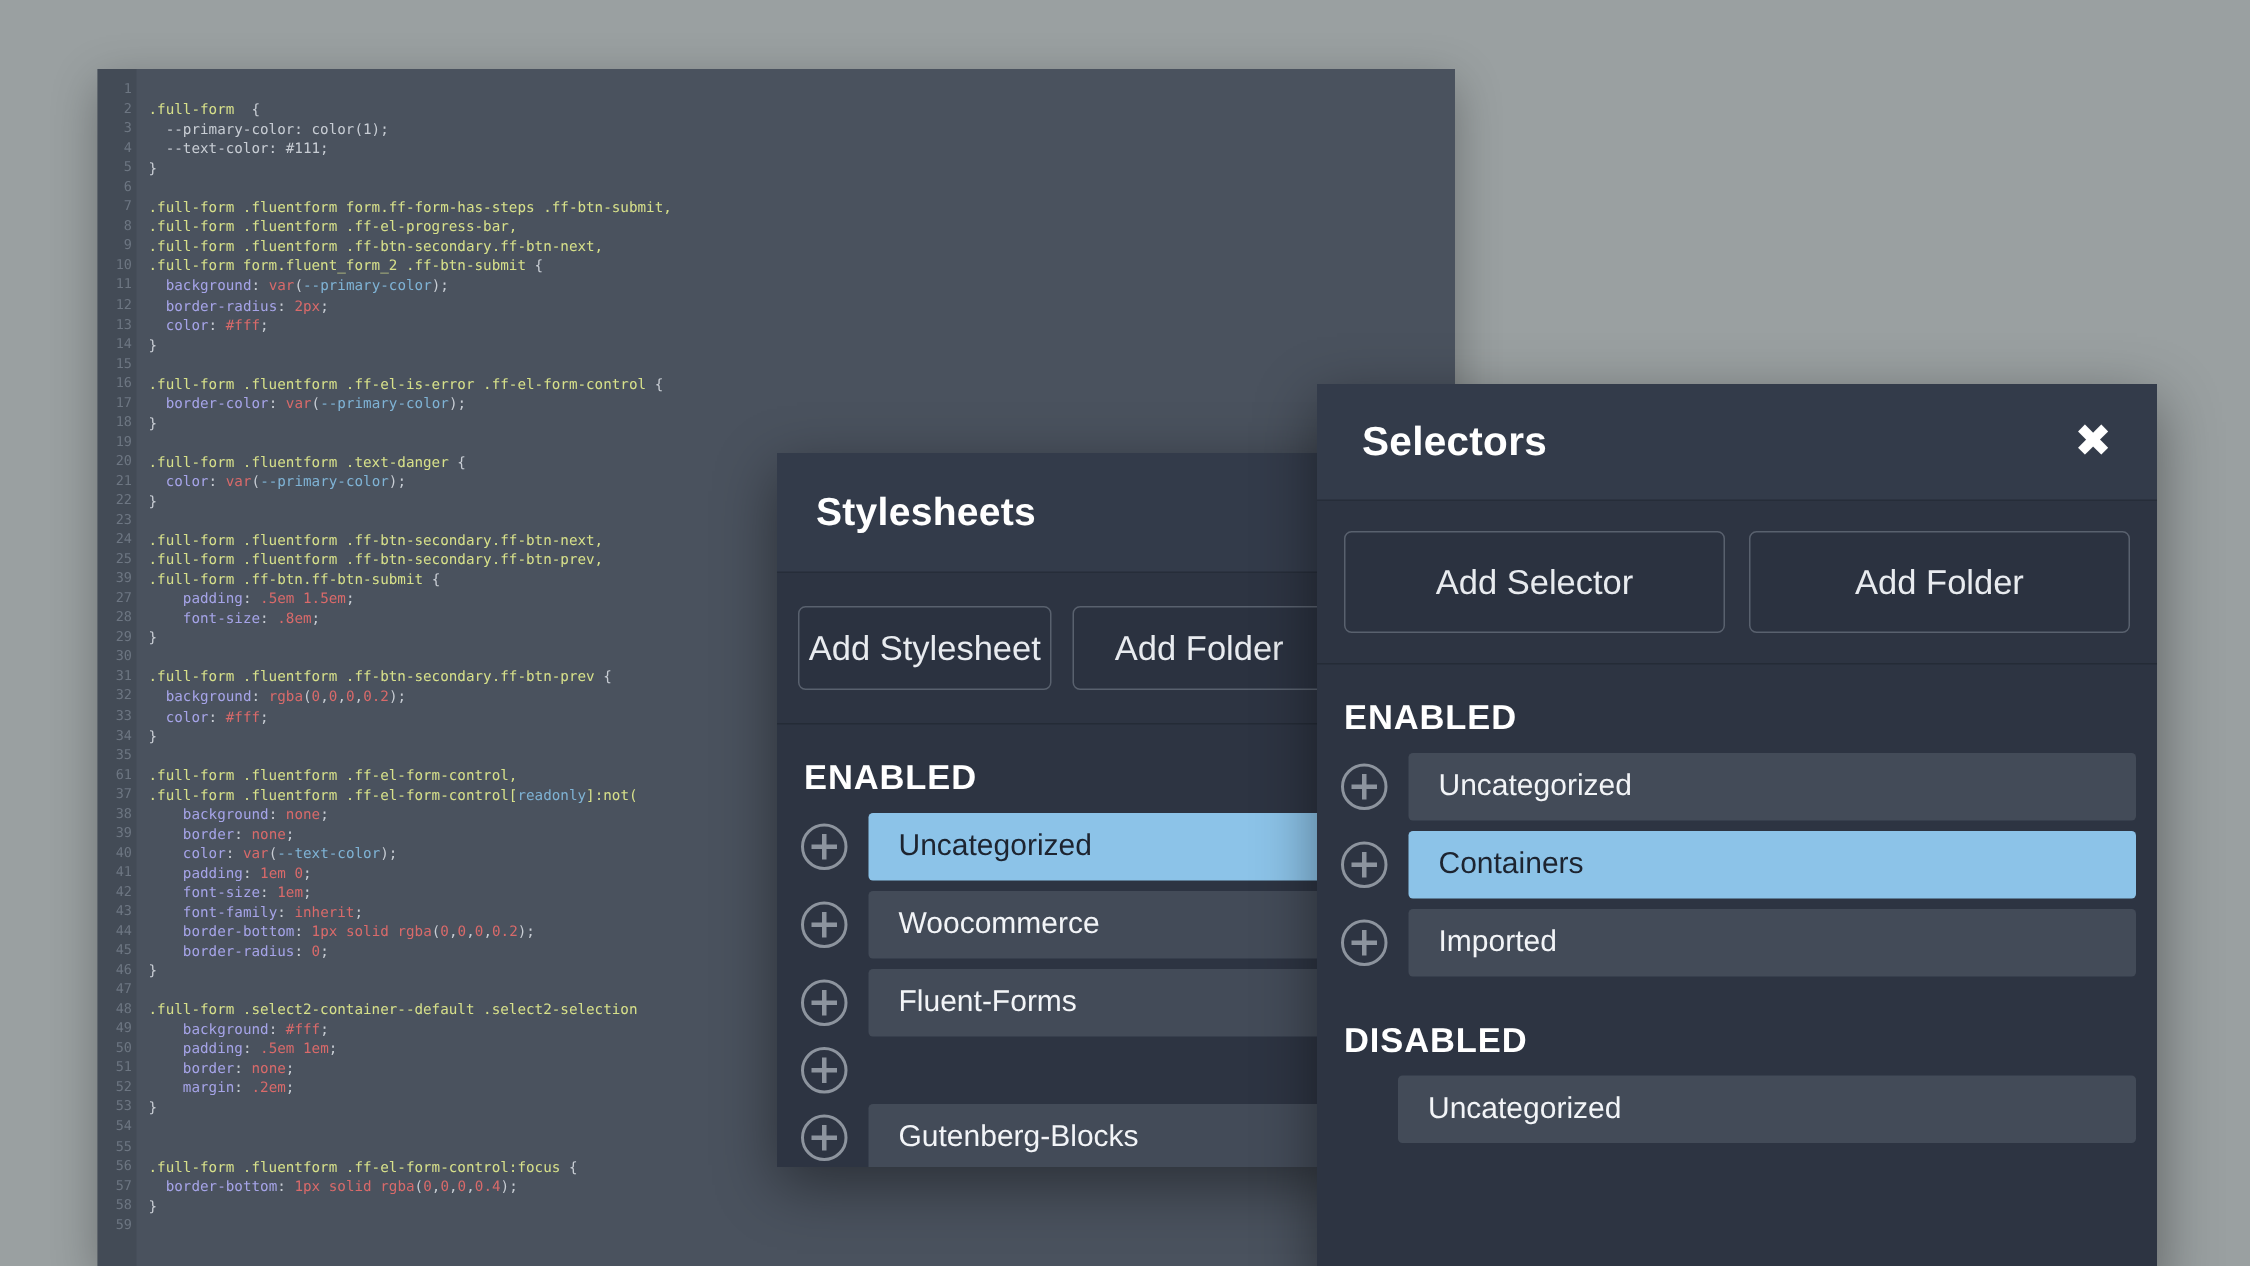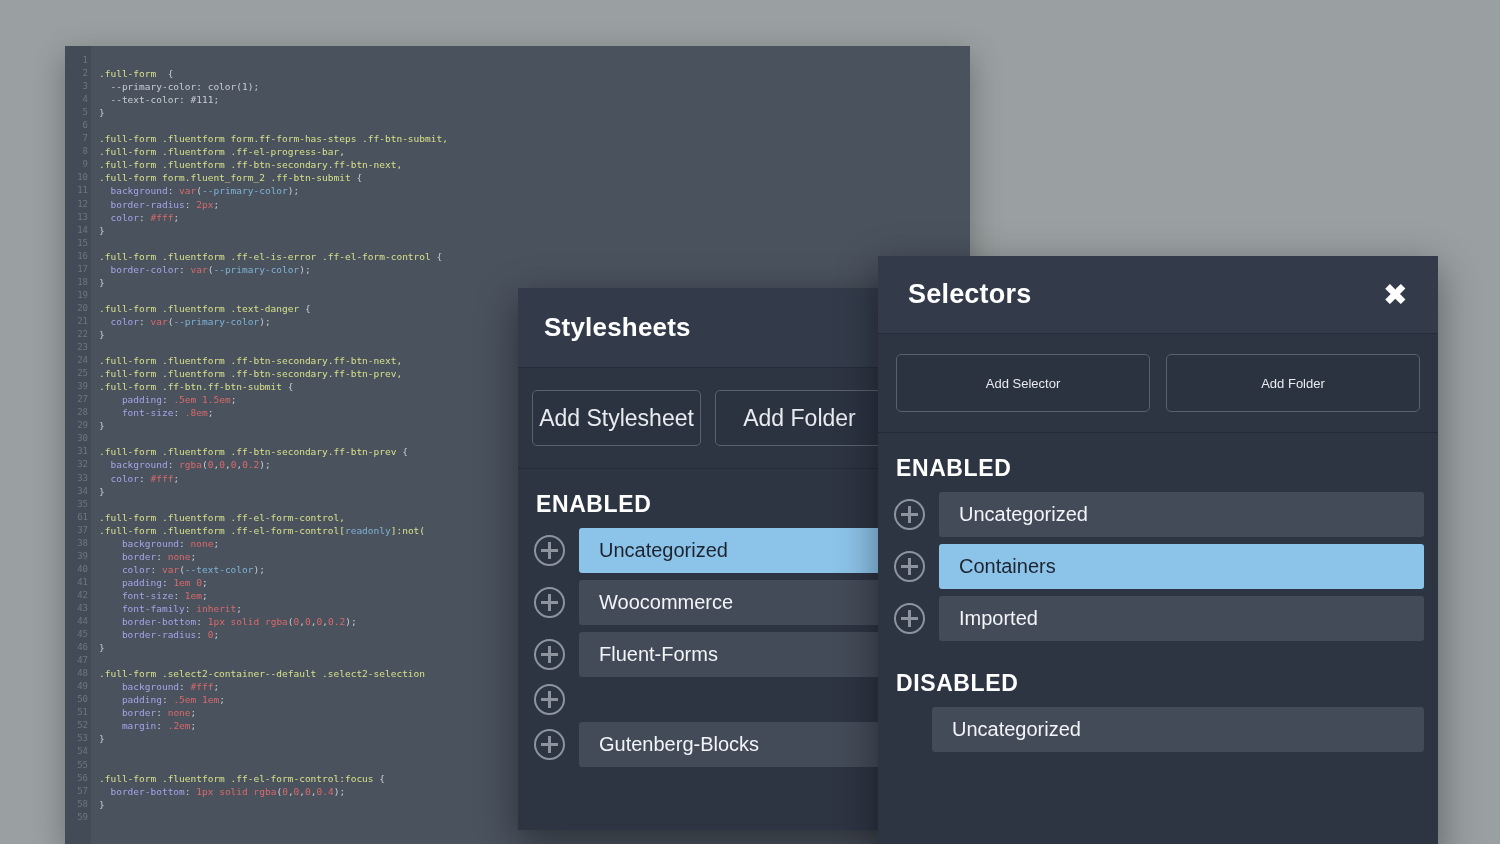--- a/index.html
+++ b/index.html
@@ -80,26 +80,26 @@
     cursor:pointer;user-select:none;
     font-family:"DejaVu Sans", sans-serif;
   }
   .panel-actions{
     display:flex;gap:16px;
     padding:20px 18px 20px 18px;
     border-bottom:1px solid #242b36;
   }
   .action-btn{
     flex:1 1 0;
-    height:58px;
+    height:68px;
     border:1px solid #59616e;
     border-radius:5px;
     background:#2b3240;
     color:#e8ebef;
-    font-size:13px;
+    font-size:23px;
     display:flex;align-items:center;justify-content:center;
     cursor:pointer;
     box-sizing:border-box;
   }
   .group-label{
     color:#ffffff;
     font-weight:bold;
     font-size:23px;
     letter-spacing:.6px;
     padding:22px 0 10px 18px;
@@ -135,21 +135,21 @@
     box-sizing:border-box;
     cursor:pointer;
   }
   .row-pill.selected{
     background:#8cc3e8;
     color:#1d2430;
   }
 
   
   #stylesheets-panel{
-    left:518px;top:288px;width:380px;height:542px;
+    left:518px;top:302px;width:380px;height:476px;
   }
   #stylesheets-panel .panel-header{height:80px;padding:0 26px;}
   #stylesheets-panel .panel-title{font-size:26px;}
   #stylesheets-panel .panel-actions{padding:22px 14px;gap:14px;}
   #stylesheets-panel .action-btn{height:56px;font-size:23px;}
 
   
   #selectors-panel{
     left:878px;top:256px;width:560px;height:604px;
   }

